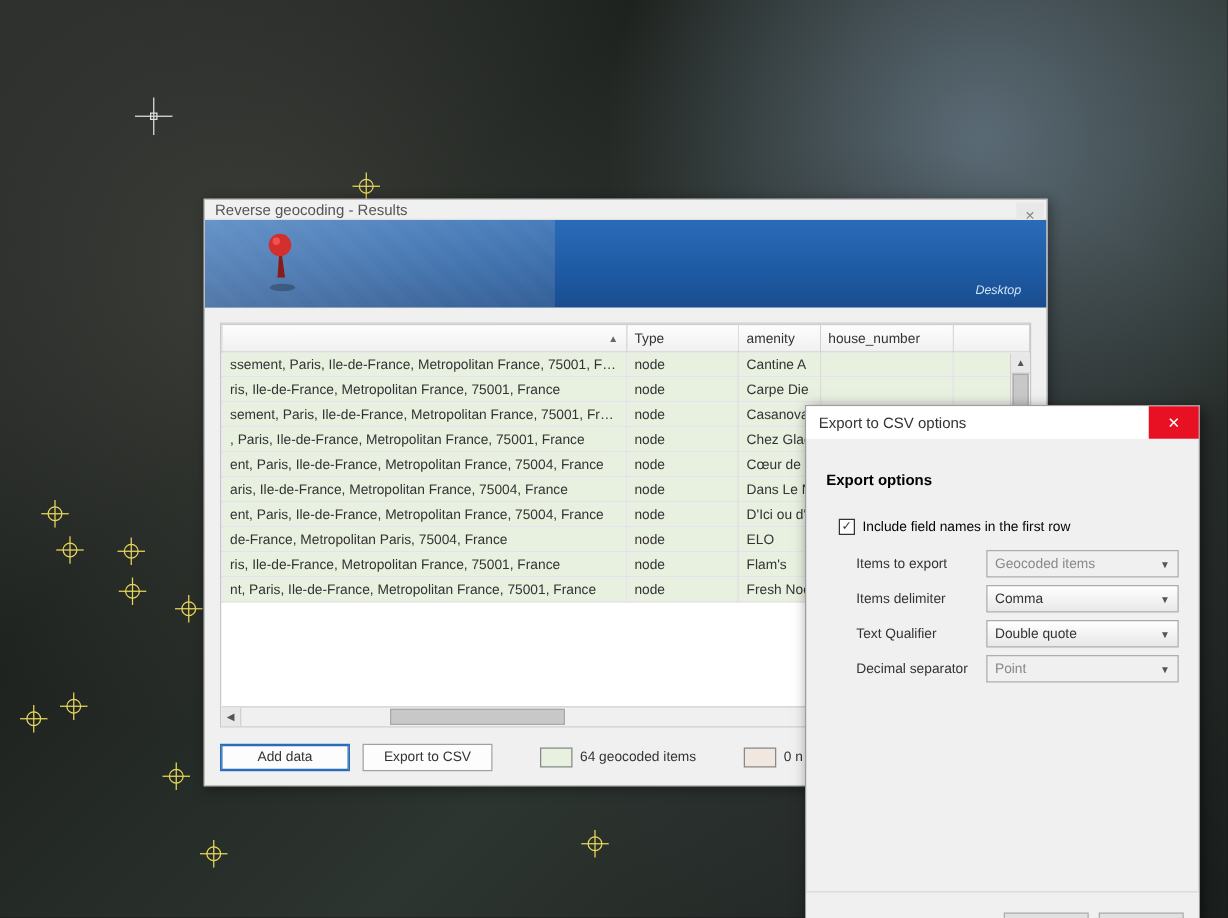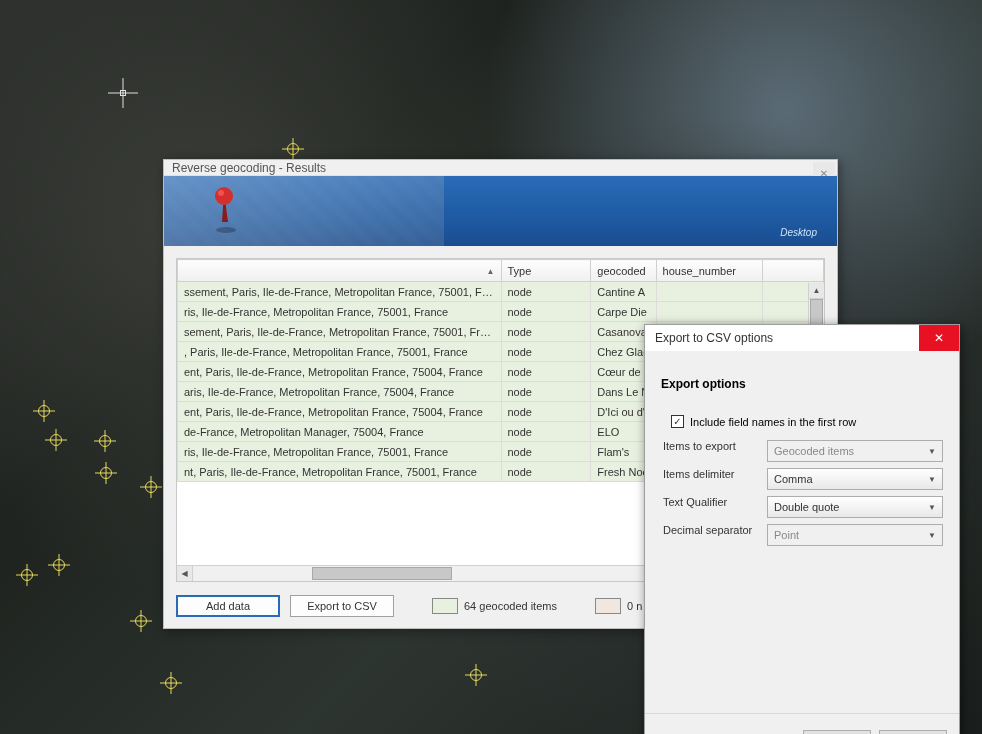--- a/index.html
+++ b/index.html
@@ -259,21 +259,21 @@
     flex:1;
     padding: 14px 16px;
   }
   .dlg-heading { font-weight: bold; font-size: 12px; margin-bottom: 24px; }
   .chk-row { display:flex; align-items:center; gap:6px; margin: 4px 0 12px 10px; font-size:11px; }
   .chk {
     width:13px; height:13px; border:1px solid #333; background:#fff;
     display:inline-flex; align-items:center; justify-content:center;
     font-size:10px; color:#333; line-height:1;
   }
-  .form-row { display:flex; margin:6px 0 6px 2px; }
+  .form-row { display:flex; align-items:center; margin:6px 0 6px 24px; }
   .form-row label { width:104px; font-size:11px; color:#333; }
   .combo {
     flex:1; height:22px;
     background: linear-gradient(#fff, #e8e8e8);
     border:1px solid #adadad;
     display:flex; align-items:center; justify-content:space-between;
     padding: 0 6px;
     font-size:11px; color:#333;
     position: relative;
   }
@@ -364,21 +364,21 @@
           <col style="width:317px">
             <col style="width:88px">
             <col style="width:64px">
             <col style="width:104px">
             <col style="width:60px">
         </colgroup>
         <thead>
           <tr>
             <th><span></span><span class="sort">▲</span></th>
             <th><span>Type</span></th>
-            <th><span>geocoded</span></th>
+            <th><span>amenity</span></th>
             <th><span>house_number</span></th>
             <th></th>
           </tr>
         </thead>
         <tbody id="grid-body">
             <tr>
               <td>ssement, Paris, Ile-de-France, Metropolitan France, 75001, France</td>
               <td>node</td>
               <td>Cantine A</td>
               <td></td>
@@ -420,21 +420,21 @@
               <td></td>
             </tr>
             <tr>
               <td>ent, Paris, Ile-de-France, Metropolitan France, 75004, France</td>
               <td>node</td>
               <td>D'Ici ou d'</td>
               <td></td>
               <td></td>
             </tr>
             <tr>
-              <td>de-France, Metropolitan Manager, 75004, France</td>
+              <td>de-France, Metropolitan Paris, 75004, France</td>
               <td>node</td>
               <td>ELO</td>
               <td></td>
               <td></td>
             </tr>
             <tr>
               <td>ris, Ile-de-France, Metropolitan France, 75001, France</td>
               <td>node</td>
               <td>Flam's</td>
               <td></td>

